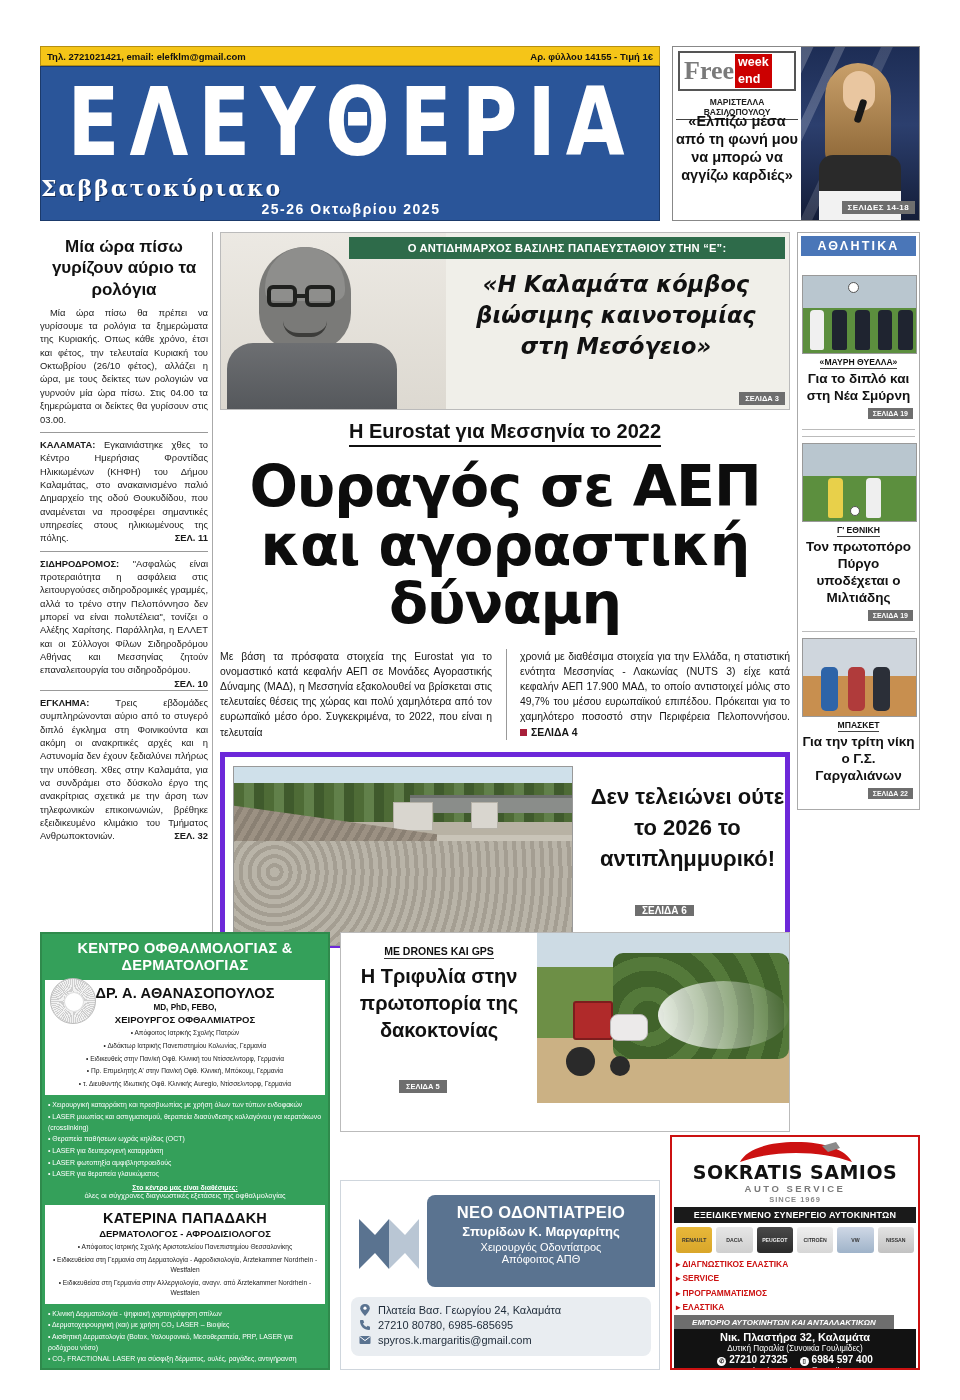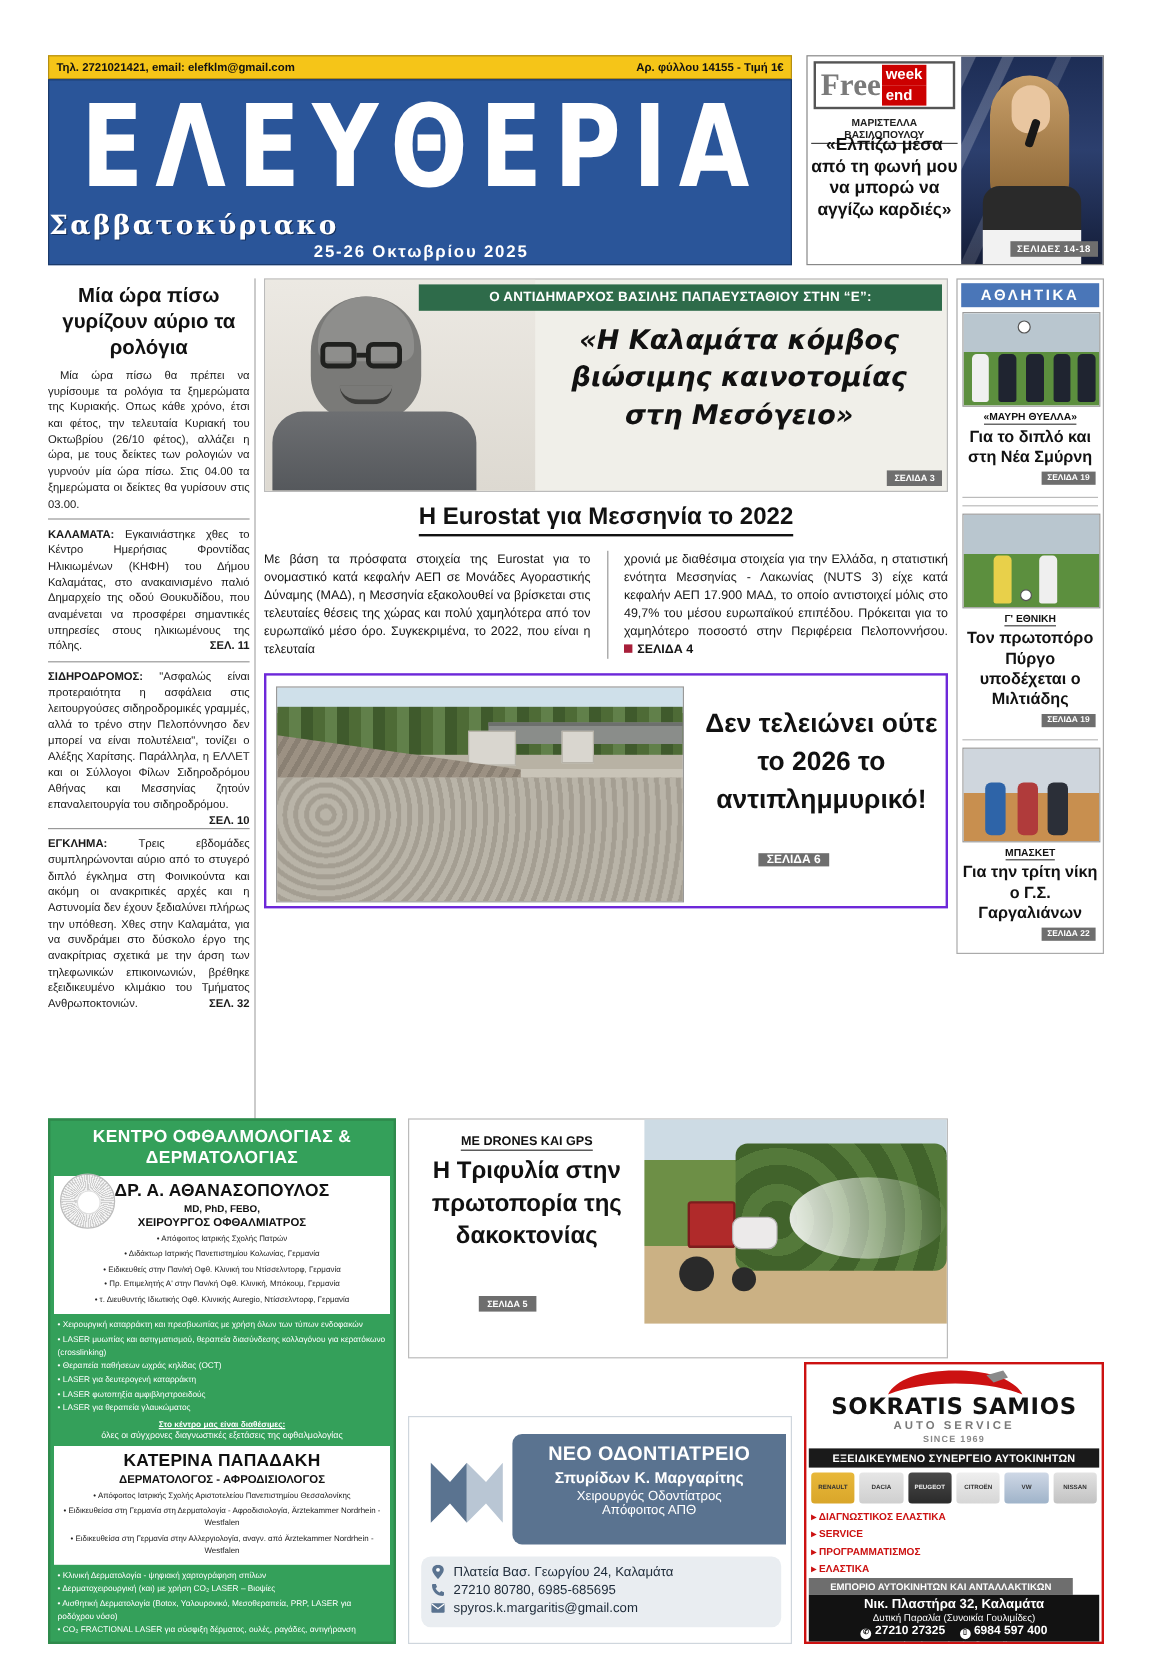--- a/index.html
+++ b/index.html
@@ -154,21 +154,21 @@
   }
 
   .lede { display: flex; gap: 14px; margin-top: 16px; width: 570px; }
   .lede-col { width: 272px; font-size: 10.4px; line-height: 1.45; text-align: justify; color: #141414; }
   .lede-col.right { border-left: 1px solid #999; padding-left: 13px; width: 284px; }
   .lede-ref { font-weight: bold; white-space: nowrap; }
   .sq { display:inline-block; width:7px; height:7px; background:#a81f3a; margin-right:4px; }
 
   
   .flood { position: relative; width: 570px; height: 196px; margin-top: 12px;
-    border: 2px solid #6d28d9; background: #fff; }
+    border: 5px solid #6d28d9; background: #fff; }
   .flood-img { position: absolute; left: 8px; top: 9px; width: 340px; height: 180px;
     border: 1px solid #999; overflow: hidden;
     background: linear-gradient(180deg,#cfe0ea 0 12%, #6f8b4e 12% 26%, #b8b2a4 26% 38%, #c9c4b8 38% 100%); }
   .fl-trees { position:absolute; left:0; top:9%; width:100%; height:22%;
     background: repeating-linear-gradient(90deg,#4e6b36 0 10px,#61804a 10px 20px,#3f5a2c 20px 30px); }
   .fl-bridge { position:absolute; left:52%; top:16%; width:48%; height:10%;
     background:#8a8d8a; border-top:3px solid #6d706d; }
   .fl-wall { position:absolute; left:0; top:30%; width:60%; height:22%;
     background: repeating-linear-gradient(118deg,#9c9183 0 5px,#8a8073 5px 9px); transform: skewY(8deg); }
   .fl-bed { position:absolute; left:0; top:42%; width:100%; height:58%;
@@ -181,21 +181,21 @@
     font-size: 22px; font-weight: bold; line-height: 1.42; color: #111;
   }
   .flood-page {
     position: absolute; left: 410px; top: 148px; background: #6e6e6e; color: #fff;
     font-size: 10px; font-weight: bold; padding: 0 7px;
   }
 
   
   .sports { position: absolute; left: 757px; top: 192px; width: 123px; border: 1px solid #aaa; background:#fff; padding: 0 0 4px; }
   .sp-title {
-    margin: 3px 3px 4px; height: 20px; background: #4a76b8; color: #fff;
+    margin: 3px 3px 19px; height: 20px; background: #4a76b8; color: #fff;
     font-size: 12.5px; font-weight: bold; letter-spacing: 2.2px;
     display: flex; align-items: center; justify-content: center;
   }
   .sp-item { padding: 0 4px 6px; }
   .sp-img { width: 115px; height: 79px; border: 1px solid #999; overflow: hidden; position: relative; }
   .sp-kicker { text-align: center; font-size: 8.6px; font-weight: bold; margin-top: 3px; color:#111; }
   .sp-kicker span { border-bottom: 1px solid #444; padding-bottom: 1px; }
   .sp-head { text-align: center; font-size: 13.5px; font-weight: bold; line-height: 1.26; margin-top: 3px; color:#111; }
   .sp-page { display: block; margin: 4px 2px 0 auto; width: fit-content;
     background: #6e6e6e; color: #fff; font-size: 7px; font-weight: bold; padding: 2px 5px; }
@@ -285,21 +285,21 @@
     font-size:7.5px; font-weight:bold; color:#888; letter-spacing:1px; }
   .sk-bar { position:absolute; left:2px; top:70px; width:242px; height:16px; background:#1a1a1a;
     color:#fff; font-size:9px; font-weight:bold; display:flex; align-items:center; justify-content:center; letter-spacing:.2px; }
   .sk-brands { position:absolute; left:4px; top:90px; width:238px; height:26px; display:flex; gap:4px; }
   .sk-brand { flex:1; border-radius:3px; display:flex; align-items:center; justify-content:center;
     font-size:5.2px; font-weight:bold; color:#333; }
   .sk-serv { position:absolute; left:4px; top:120px; width:240px; display:flex; }
   .sk-col { width:50%; font-size:8.4px; font-weight:bold; color:#cc1111; line-height:1.72; }
   .sk-col div::before { content:"▸ "; color:#cc1111; }
   .sk-bar2 { position:absolute; left:2px; top:178px; width:220px; height:14px; background:#6e6e6e;
-    color:#fff; font-size:8px; font-weight:bold; display:flex; align-items:center; justify-content:center; }
+    color:#fff; font-size:8px; font-weight:bold; display:flex; align-items:center; justify-content:center;font-style:italic; }
   .sk-dark { position:absolute; left:2px; top:192px; width:242px; height:40px; background:#121212; color:#fff; }
   .sk-addr { text-align:center; font-size:11px; font-weight:bold; margin-top:2px; }
   .sk-addr2 { text-align:center; font-size:8.2px; margin-top:1px; }
   .sk-phones { display:flex; justify-content:center; gap:12px; font-size:10px; font-weight:bold; margin-top:1px; }
   .sk-mail { text-align:center; font-size:8.6px; margin-top:0px; }
   .ic-circ { display:inline-block; width:9px; height:9px; border-radius:50%; background:#fff; color:#121212;
     font-size:6px; line-height:9px; text-align:center; margin-right:3px; font-weight:bold; }
 </style>
 </head>
 <body>
@@ -375,20 +375,21 @@
         <div class="iv-smile"></div>
         <div class="iv-shirt"></div>
       </div>
       <div class="iv-band">Ο ΑΝΤΙΔΗΜΑΡΧΟΣ ΒΑΣΙΛΗΣ ΠΑΠΑΕΥΣΤΑΘΙΟΥ ΣΤΗΝ “Ε”:</div>
       <div class="iv-quote">«Η Καλαμάτα κόμβος βιώσιμης καινοτομίας στη Μεσόγειο»</div>
       <div class="iv-page">ΣΕΛΙΔΑ 3</div>
     </div>
 
     <div class="kicker2"><span>Η Eurostat για Μεσσηνία το 2022</span></div>
 
+    <div class="bighead">Ουραγός σε ΑΕΠ και αγοραστική δύναμη</div>
 
     <div class="lede">
       <div class="lede-col">Με βάση τα πρόσφατα στοιχεία της Eurostat για το ονομαστικό κατά κεφαλήν ΑΕΠ σε Μονάδες Αγοραστικής Δύναμης (ΜΑΔ), η Μεσσηνία εξακολουθεί να βρίσκεται στις τελευταίες θέσεις της χώρας και πολύ χαμηλότερα από τον ευρωπαϊκό μέσο όρο. Συγκεκριμένα, το 2022, που είναι η τελευταία</div>
       <div class="lede-col right">
         <span>χρονιά με διαθέσιμα στοιχεία για την Ελλάδα, η στατιστική ενότητα Μεσσηνίας - Λακωνίας (NUTS 3) είχε κατά κεφαλήν ΑΕΠ 17.900 ΜΑΔ, το οποίο αντιστοιχεί μόλις στο 49,7% του μέσου ευρωπαϊκού επιπέδου. Πρόκειται για το χαμηλότερο ποσοστό στην Περιφέρεια Πελοποννήσου.</span>
         <span class="lede-ref"><span class="sq"></span><span>ΣΕΛΙΔΑ 4</span></span>
       </div>
     </div>
 
     <div class="flood">

